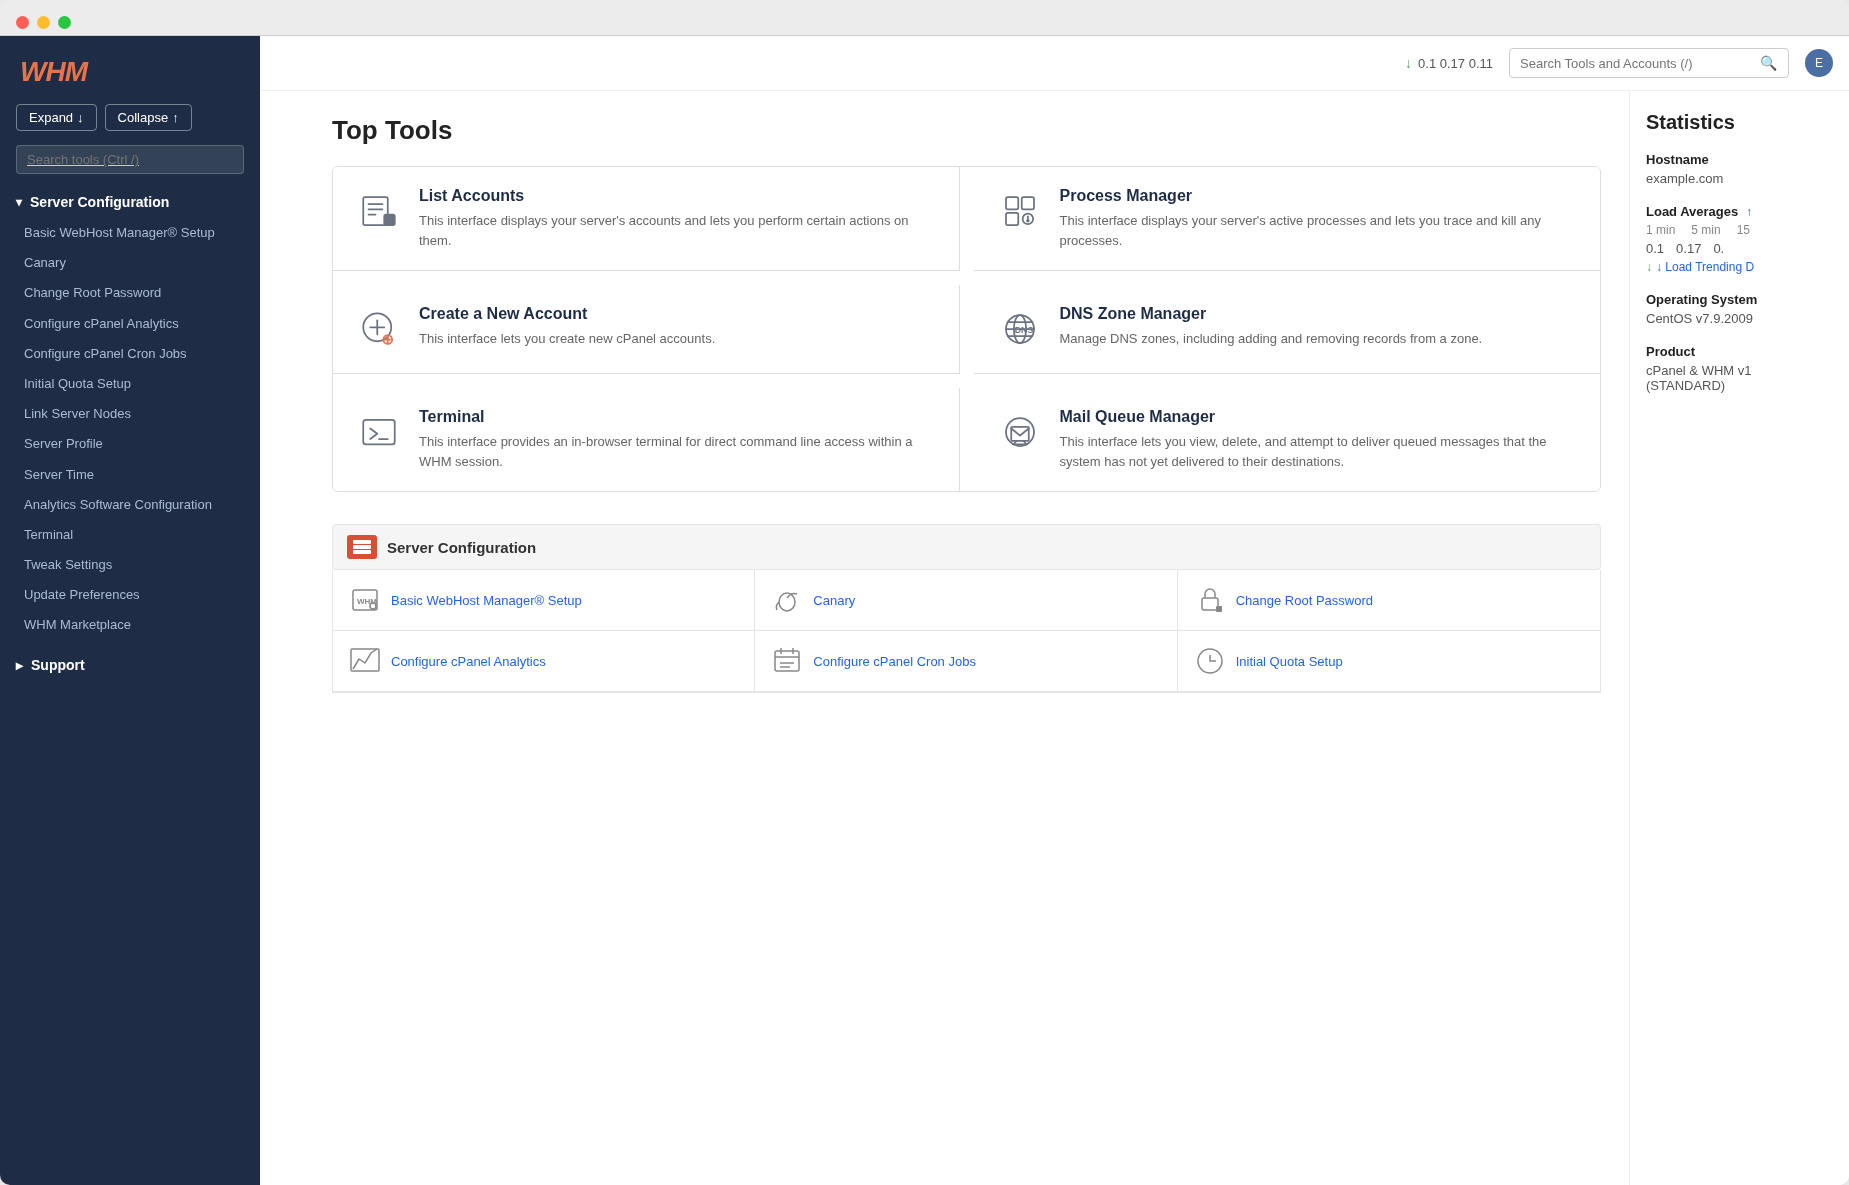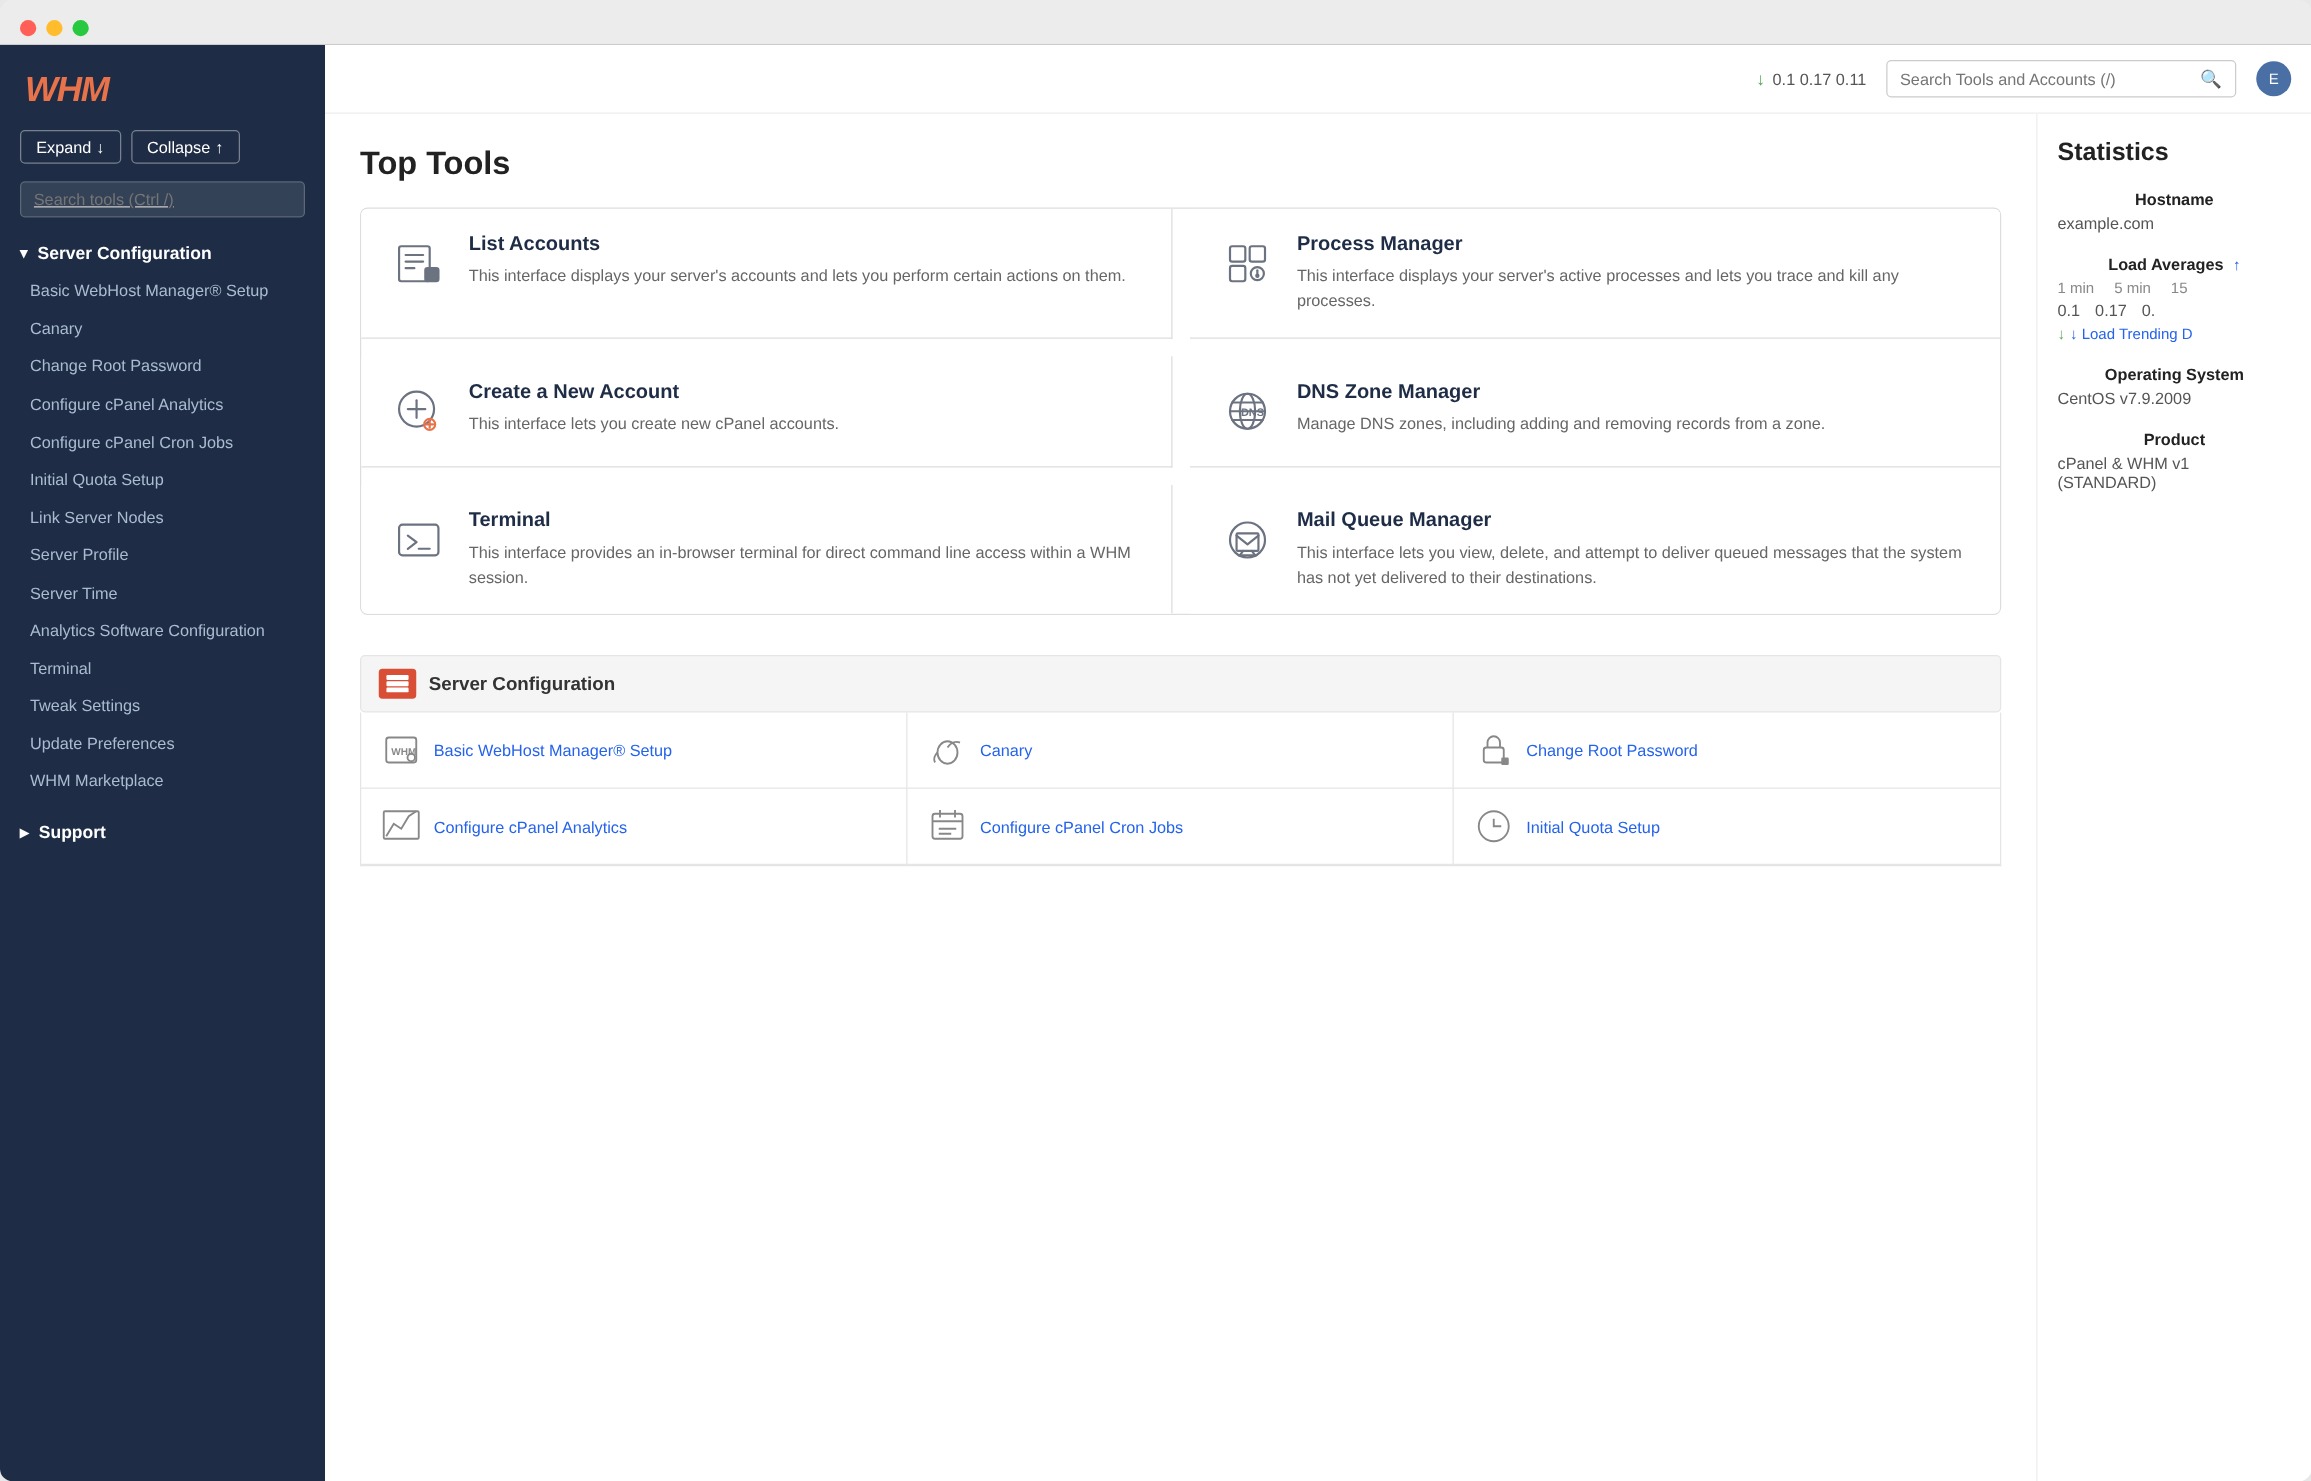--- a/index.html
+++ b/index.html
@@ -173,20 +173,21 @@
       display: flex;
       flex: 1;
       overflow: hidden;
     }
 
     
     .main-panel {
       flex: 1;
       overflow-y: auto;
       padding: 24px 28px;
+      margin-left: 44px;
     }
 
     .section-title {
       font-size: 26px;
       font-weight: 600;
       color: #222;
       margin-bottom: 20px;
     }
 
     
@@ -299,21 +300,20 @@
       font-weight: 600;
       color: #222;
       margin-bottom: 18px;
     }
     .stat-group { margin-bottom: 18px; }
     .stat-label {
       font-size: 13px;
       font-weight: 700;
       color: #222;
       margin-bottom: 4px;
-      text-align: center;
     }
     .stat-value { font-size: 13px; color: #555; }
     .stat-row {
       display: flex;
       gap: 16px;
       font-size: 12px;
       color: #888;
       margin-bottom: 4px;
     }
     .stat-numbers {

